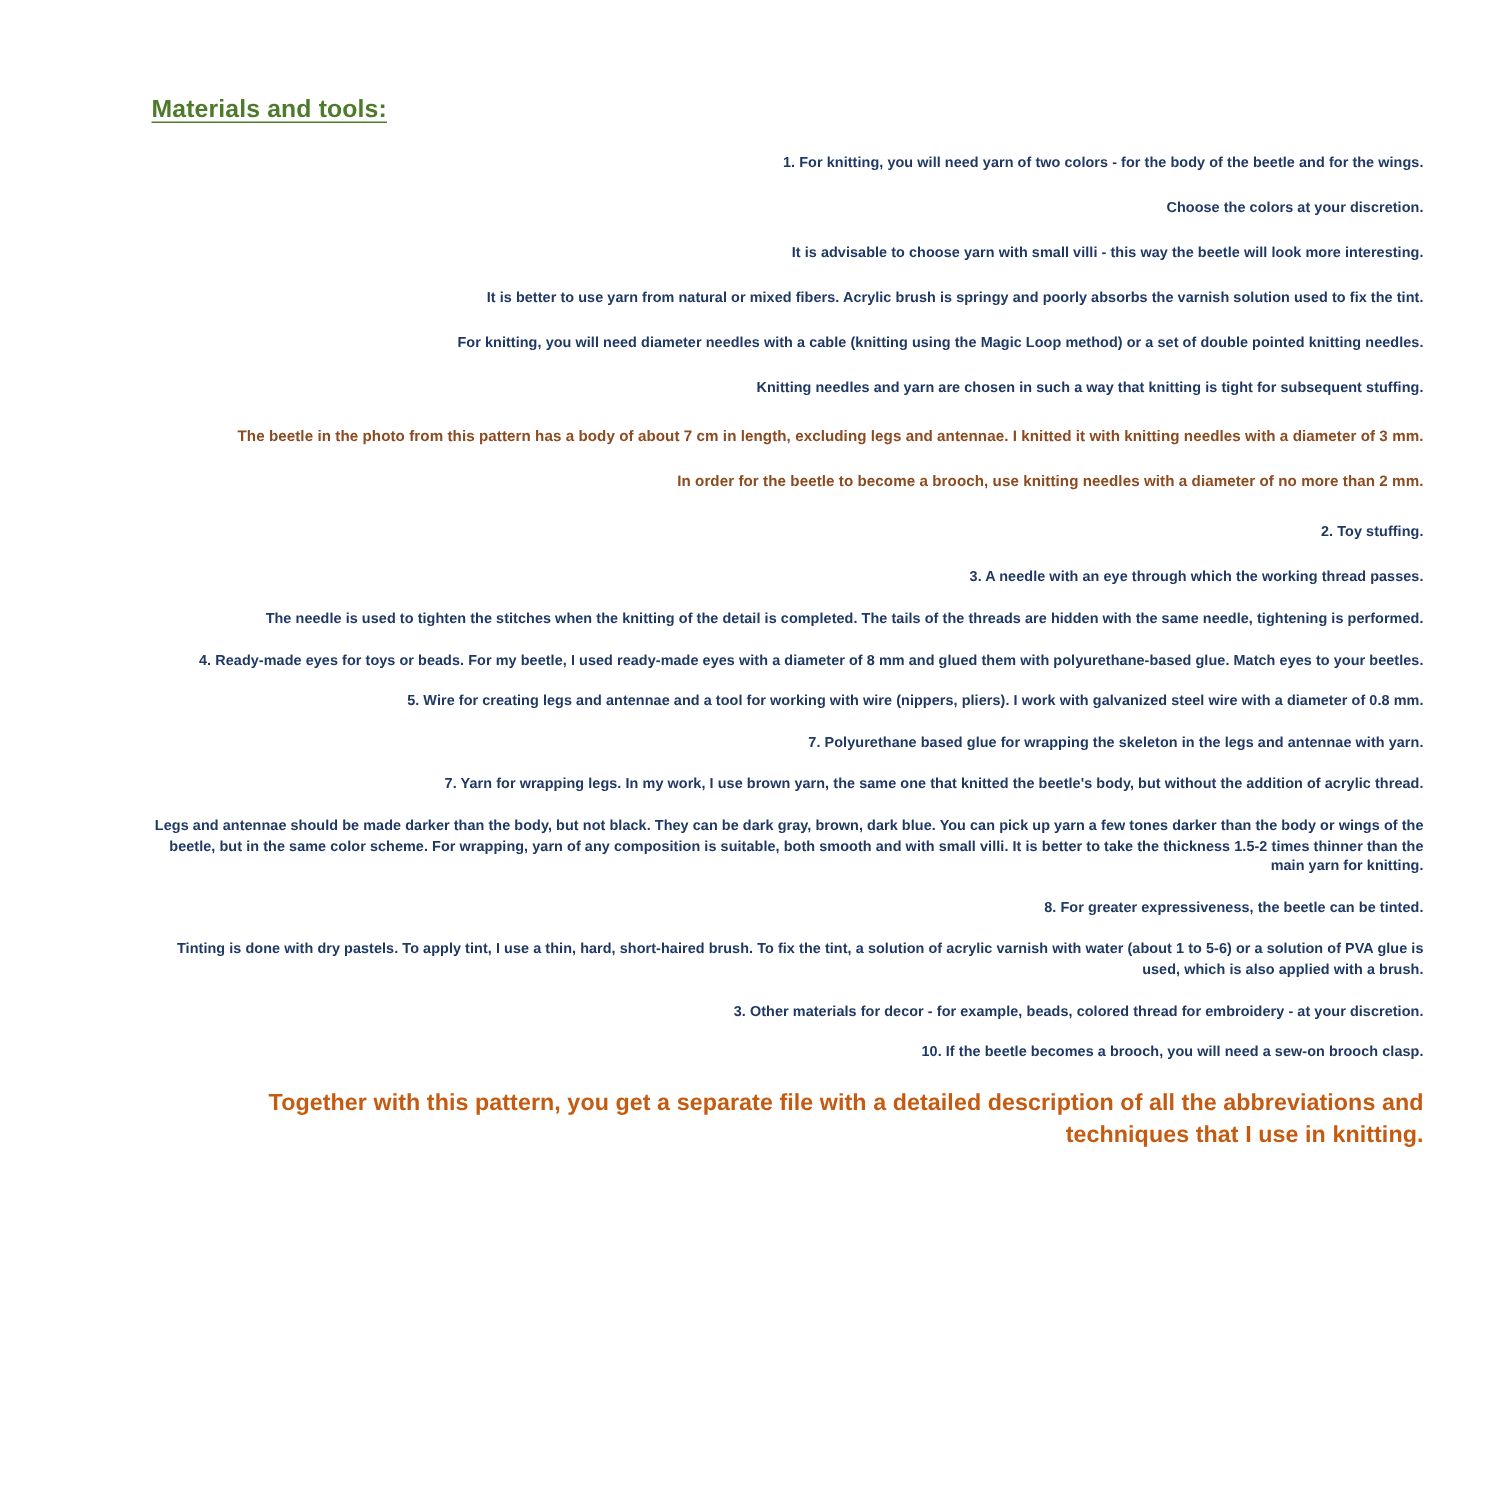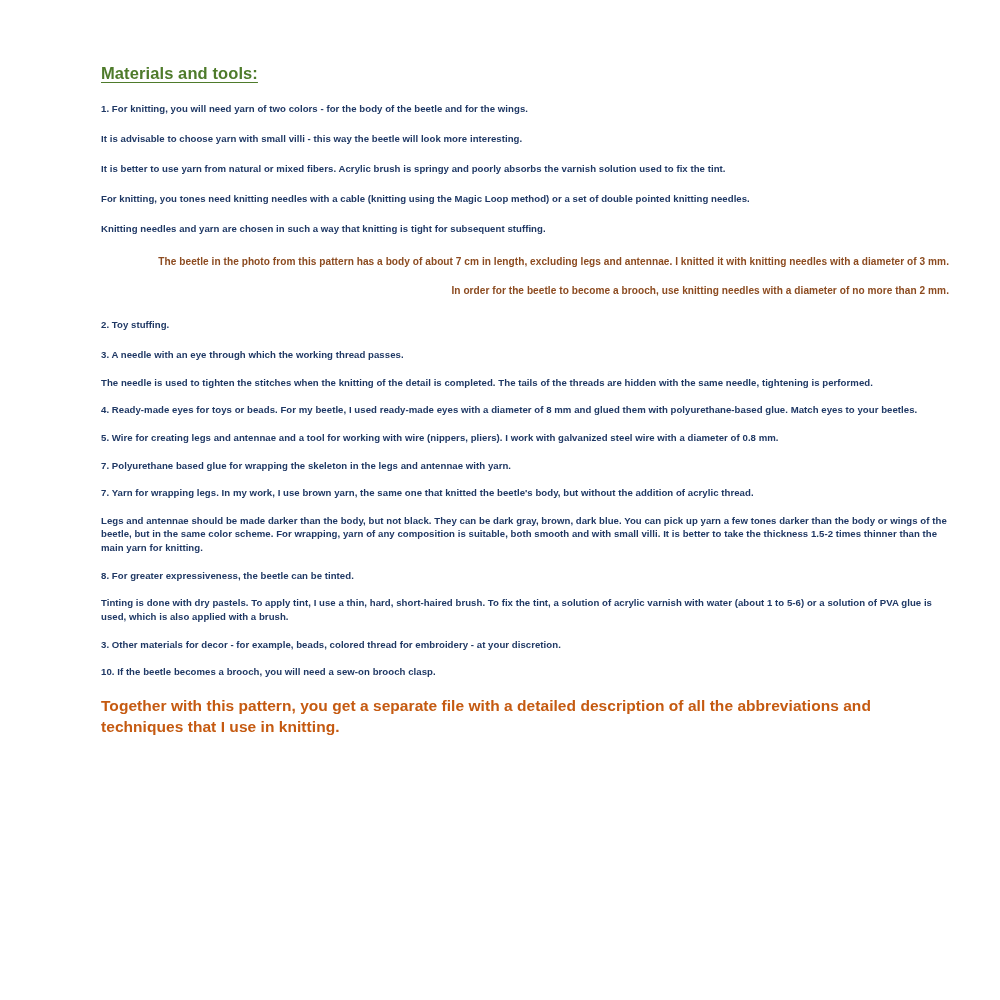--- a/index.html
+++ b/index.html
@@ -48,23 +48,23 @@
     font-weight: bold;
     line-height: 1.42;
     letter-spacing: 0.05px;
     color: #1F3864;
   }
 
   
   p.para + p.para { margin-top: 16.5px; }
 
   
-  p.navy   { color: #1F3864; }
+  p.navy   { color: #1F3864; text-align: right; }
   p.brown  { color: #8C4B20; }
-  p.orange { color: #C55A11; }
+  p.orange { color: #C55A11; text-align: right; }
 
   
   p.brown {
     font-size: 10.1px;
     line-height: 1.45;
     text-align: right;
   }
   p.brown + p.brown { margin-top: 15px; }
 
   
@@ -82,23 +82,24 @@
 </style>
 </head>
 <body>
 
 <div class="page">
   <div class="doc-body">
 
     <h1 class="doc-title">Materials and tools:</h1>
 
     <p class="para navy">1. For knitting, you will need yarn of two colors - for the body of the beetle and for the wings.</p>
+    <p class="para navy">Choose the colors at your discretion.</p>
     <p class="para navy">It is advisable to choose yarn with small villi - this way the beetle will look more interesting.</p>
     <p class="para navy">It is better to use yarn from natural or mixed fibers. Acrylic brush is springy and poorly absorbs the varnish solution used to fix the tint.</p>
-    <p class="para navy">For knitting, you tones need knitting needles with a cable (knitting using the Magic Loop method) or a set of double pointed knitting needles.</p>
+    <p class="para navy">For knitting, you will need diameter needles with a cable (knitting using the Magic Loop method) or a set of double pointed knitting needles.</p>
     <p class="para navy">Knitting needles and yarn are chosen in such a way that knitting is tight for subsequent stuffing.</p>
 
     <p class="para brown gap-lg">The beetle in the photo from this pattern has a body of about 7 cm in length, excluding legs and antennae. I knitted it with knitting needles with a diameter of 3 mm.</p>
     <p class="para brown">In order for the beetle to become a brooch, use knitting needles with a diameter of no more than 2 mm.</p>
 
     <p class="para navy gap-lg">2. Toy stuffing.</p>
     <p class="para navy">3. A needle with an eye through which the working thread passes.</p>
     <p class="para navy gap-sm">The needle is used to tighten the stitches when the knitting of the detail is completed. The tails of the threads are hidden with the same needle, tightening is performed.</p>
     <p class="para navy gap-sm">4. Ready-made eyes for toys or beads. For my beetle, I used ready-made eyes with a diameter of 8 mm and glued them with polyurethane-based glue. Match eyes to your beetles.</p>
     <p class="para navy gap-sm">5. Wire for creating legs and antennae and a tool for working with wire (nippers, pliers). I work with galvanized steel wire with a diameter of 0.8 mm.</p>

